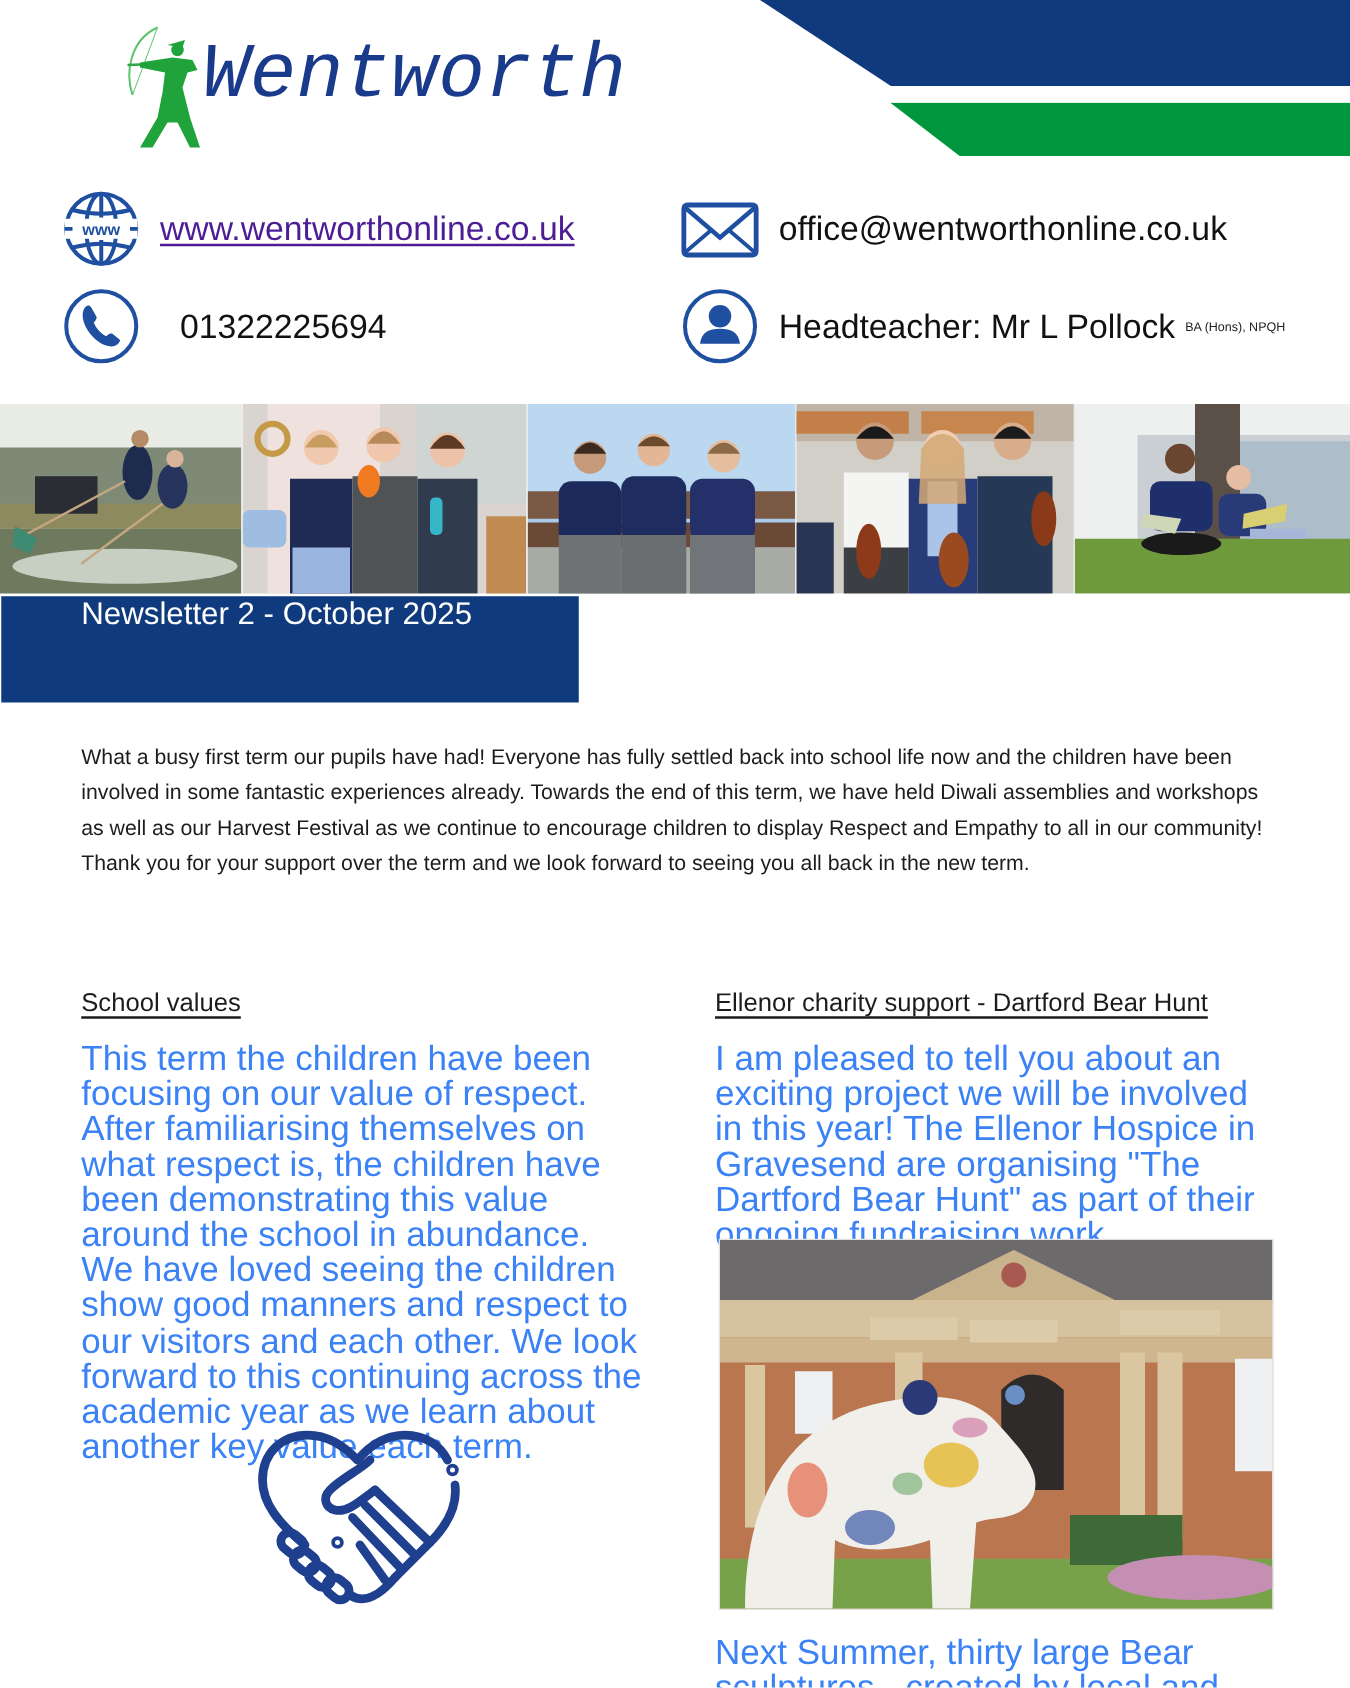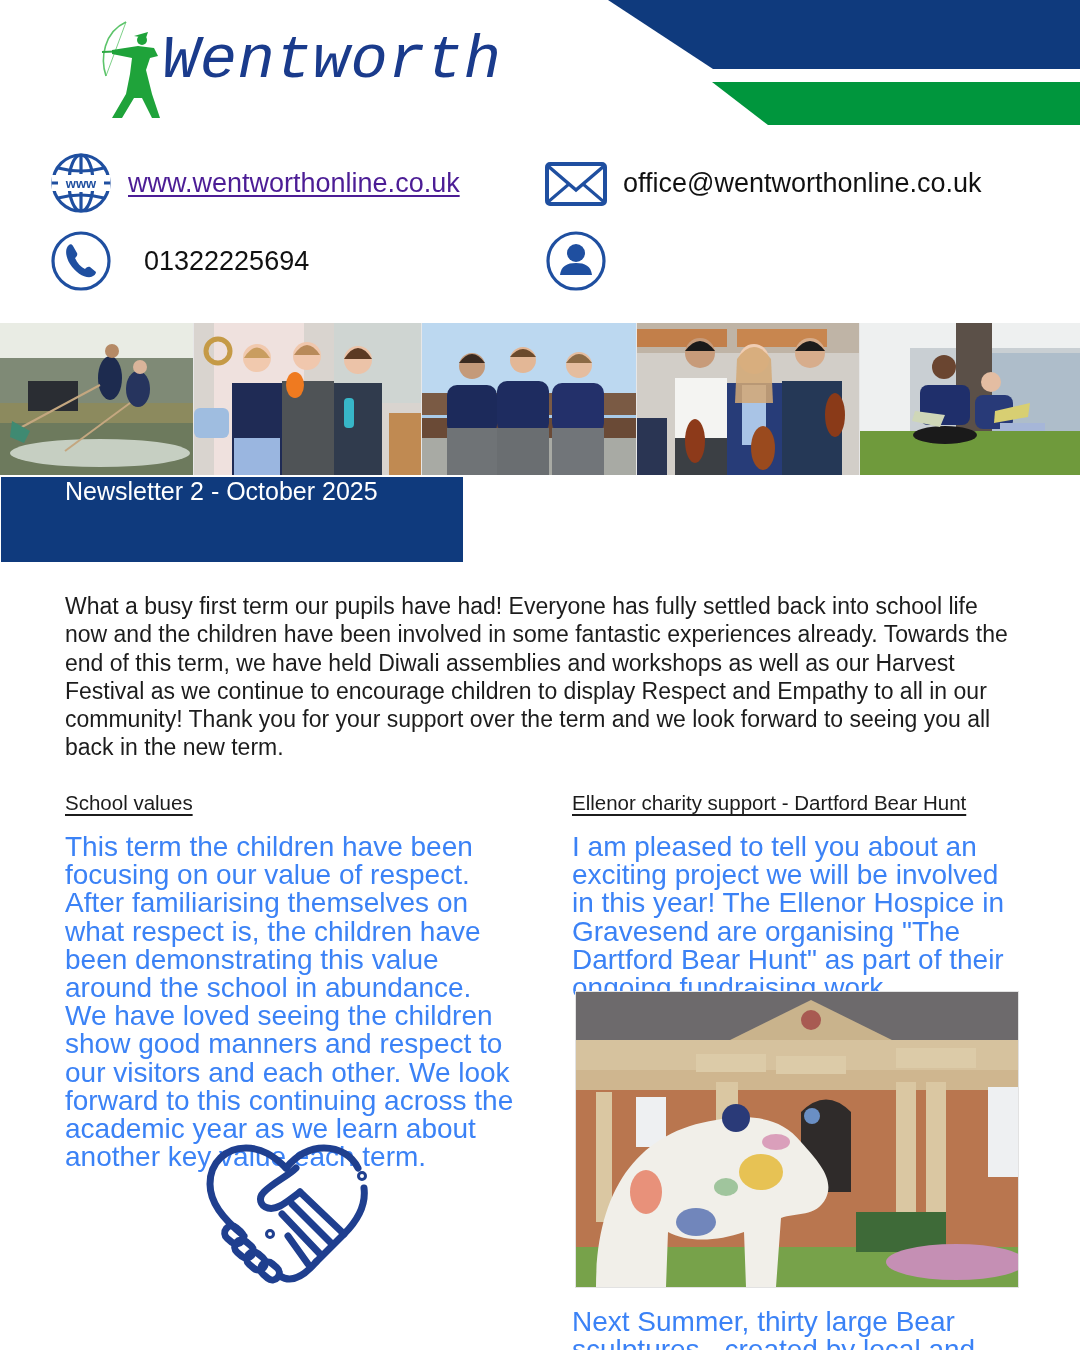--- a/index.html
+++ b/index.html
@@ -46,21 +46,21 @@
 
   
   .title-banner {
     left: 1px; top: 477px; width: 462px; height: 85px; background: #0f3a7d;
     display: flex; align-items: flex-start;
   }
   .title-banner span { margin-left: 64px; color: #ffffff; font-size: 25px; white-space: nowrap; }
 
   
   .intro {
-    left: 65px; top: 592px; width: 960px; font-size: 23px; line-height: 28.3px; color: #1c1c1c;
+    left: 65px; top: 592px; width: 960px; font-size: 17px; line-height: 28.3px; color: #1c1c1c;
   }
   .section-head {
     font-size: 20.5px; text-decoration: underline; text-underline-offset: 4px;
     text-decoration-thickness: 1.5px; white-space: nowrap; color: #1c1c1c;
   }
   .col-text { font-size: 28px; line-height: 28.2px; color: #3b82f6; }
 
   .bear-photo { left: 575px; top: 991px; width: 442px; height: 295px; overflow: hidden; border: 1px solid #e2e2e2; }
 </style>
 </head>
@@ -117,20 +117,23 @@
   </svg>
   <span class="contact-text">01322225694</span>
 </div>
 
 <div class="abs contact" style="left:545px; top:230px;">
   <svg class="contact-icon" viewBox="0 0 62 62">
     <circle cx="31" cy="31" r="28" fill="none" stroke="#1f4fa0" stroke-width="3.2"></circle>
     <circle cx="31" cy="23" r="9" fill="#1f4fa0"></circle>
     <path d="M15 45 C16 36 22 33 31 33 C40 33 46 36 47 45 Z" fill="#1f4fa0"></path>
   </svg>
+  <span class="contact-text">
+    <span>Headteacher: Mr L Pollock</span><span class="creds">BA (Hons), NPQH</span>
+  </span>
 </div>
 
 <div class="abs photo-strip">
   <div class="photo" style="width:194px;">
     <svg width="194" height="152" viewBox="0 0 194 152" preserveAspectRatio="none">
       <rect width="194" height="152" fill="#c9d3b9"></rect>
       <rect y="0" width="194" height="50" fill="#e9ece4"></rect>
       <rect y="35" width="194" height="50" fill="#7f8a76"></rect>
       <rect y="80" width="194" height="20" fill="#8c8a5e"></rect>
       <rect y="100" width="194" height="52" fill="#6d7a5d"></rect>

